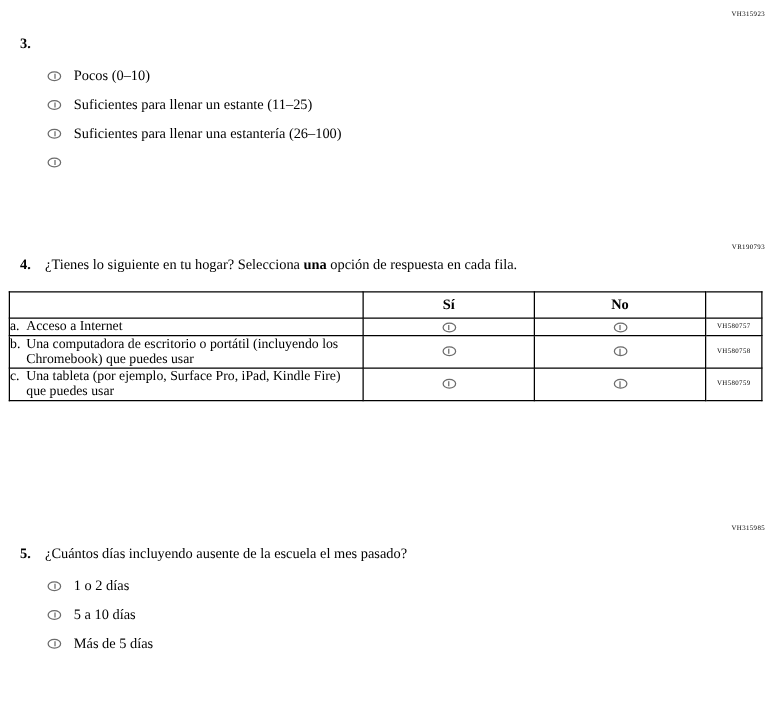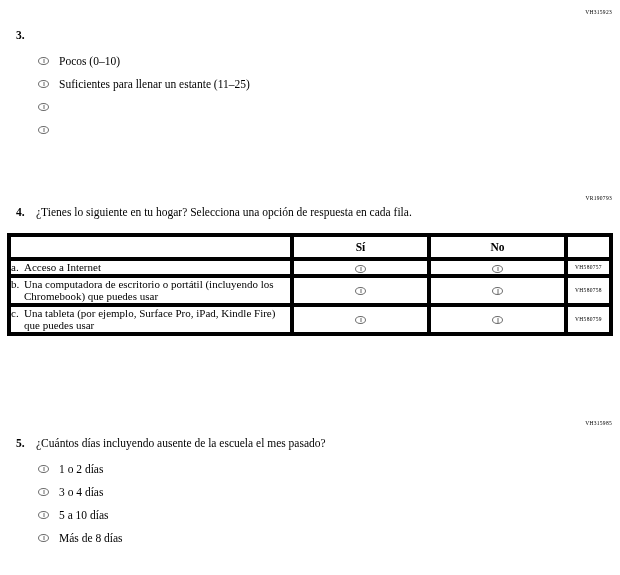--- a/index.html
+++ b/index.html
@@ -50,21 +50,21 @@
     width: 20px;
     flex: 0 0 20px;
     font-weight: bold;
     font-size: 11.5px;
     line-height: 14px;
   }
   .q-text {
     font-size: 11.5px;
     line-height: 14px;
   }
-  .q-text b { font-weight: normal; }
+  .q-text b { font-weight: bold; }
 
   
   .options {
     margin-top: 7px;
     padding-left: 22px;
     text-align: center;
   }
   .option {
     display: flex;
     align-items: center;
@@ -108,21 +108,21 @@
     left: 7px;
     top: 233px;
     width: 602px;
   }
   table.grid {
     border-collapse: collapse;
     width: 602px;
     table-layout: fixed;
   }
   table.grid th, table.grid td {
-    border: 4px solid #000000;
+    border: 1px solid #000000;
     vertical-align: middle;
     padding: 0;
   }
   table.grid thead th {
     height: 20px;
     font-size: 11.5px;
     font-weight: bold;
     text-align: center;
   }
   .col-stem { width: 283px; }
@@ -181,20 +181,21 @@
       <div class="option">
         <span class="bubble"></span>
         <span class="label">Pocos (0–10)</span>
       </div>
       <div class="option">
         <span class="bubble alt"></span>
         <span class="label">Suficientes para llenar un estante (11–25)</span>
       </div>
       <div class="option">
         <span class="bubble"></span>
+        <span class="label">Suficientes para llenar una estantería (26–100)</span>
       </div>
       <div class="option">
         <span class="bubble alt"></span>
       </div>
     </div>
   </div>
 
   <div class="item-code" id="code-q4">VR190793</div>
 
   <div class="question" id="q4">
@@ -265,26 +266,22 @@
       <div class="q-num">5.</div>
       <div class="q-text">¿Cuántos días incluyendo ausente de la escuela el mes pasado?</div>
     </div>
     <div class="options">
       <div class="option">
         <span class="bubble alt"></span>
         <span class="label">1 o 2 días</span>
       </div>
       <div class="option">
         <span class="bubble"></span>
-        <span class="label">3 o 4 días</span>
-      </div>
-      <div class="option">
-        <span class="bubble"></span>
         <span class="label">5 a 10 días</span>
       </div>
       <div class="option">
         <span class="bubble alt"></span>
-        <span class="label">Más de 8 días</span>
+        <span class="label">Más de 5 días</span>
       </div>
     </div>
   </div>
 
 </div>
 
 </body></html>

